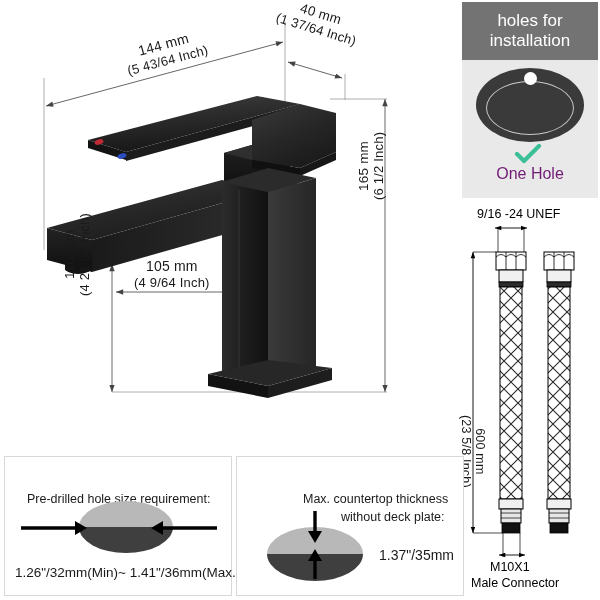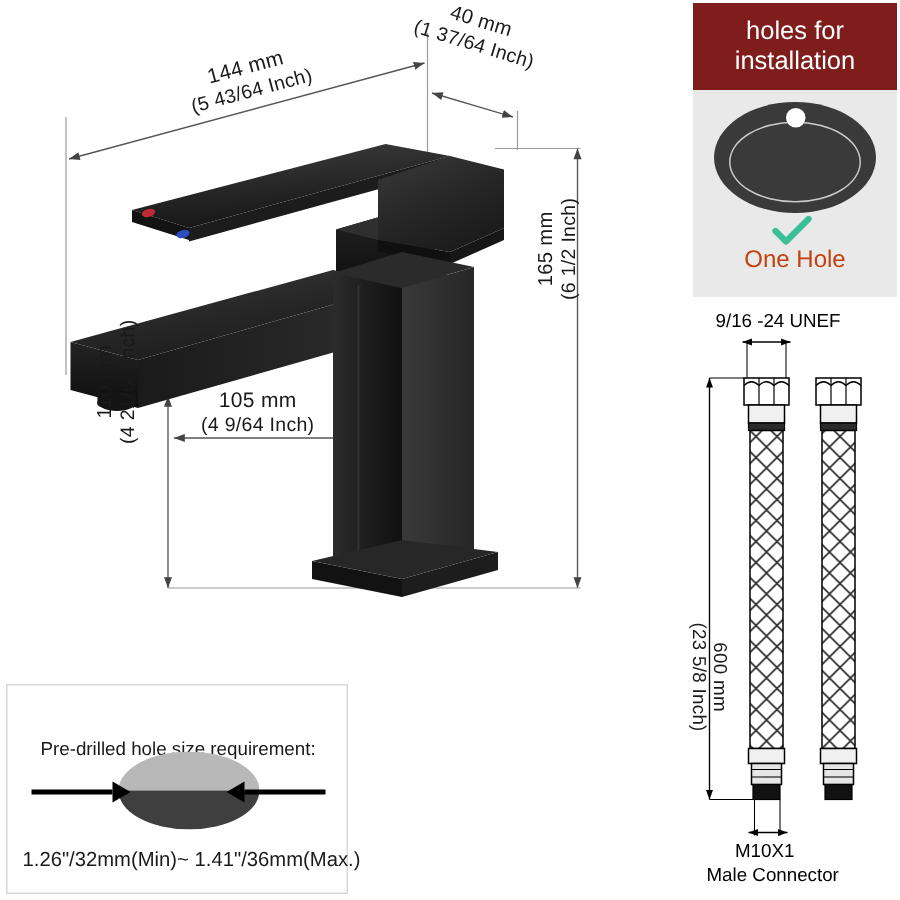--- a/index.html
+++ b/index.html
@@ -37,21 +37,21 @@
     position: absolute;
     left: 462px; top: 2px;
     width: 136px; height: 196px;
     background: #e9e9e9;
     box-sizing: border-box;
   }
   #install-header {
     position: absolute;
     left: 0; top: 0;
     width: 136px; height: 58px;
-    background: #7f1d1d;
+    background: #737373;
     color: #ffffff;
     display: flex;
     flex-direction: column;
     align-items: center;
     justify-content: center;
     font-size: 17px;
     line-height: 20px;
     font-family: "Liberation Sans", sans-serif;
   }
   #install-header span { display:block; }
@@ -86,21 +86,21 @@
     position: absolute;
     left: 52px; top: 142px;
     width: 28px; height: 20px;
   }
   #one-hole-label {
     position: absolute;
     left: 0; top: 163px;
     width: 136px;
     text-align: center;
     font-size: 16px;
-    color: #c2410c;
+    color: #701a75;
     font-family: "Liberation Sans", sans-serif;
   }
 
   
   #hose-area { position: absolute; left: 455px; top: 200px; width: 145px; height: 400px; }
 
   
   #panel-hole {
     left: 4px; top: 456px;
     width: 228px; height: 140px;
@@ -375,14 +375,32 @@
     <svg style="position:absolute; left:14px; top:60px;" width="200" height="22">
       <line x1="2" y1="11" x2="56" y2="11" stroke="#000000" stroke-width="3.4"></line>
       <path d="M56,4 L68,11 L56,18 z" fill="#000000"></path>
       <line x1="198" y1="11" x2="144" y2="11" stroke="#000000" stroke-width="3.4"></line>
       <path d="M144,4 L132,11 L144,18 z" fill="#000000"></path>
     </svg>
 
     <div class="meas-text" style="left:10px; top:108px; font-size:13.5px;">1.26"/32mm(Min)~ 1.41"/36mm(Max.)</div>
   </div>
 
+  <div class="panel" id="panel-thick">
+    <div class="panel-title" style="left:66px; top:14px;">Max. countertop thickness</div>
+    <div class="panel-title" style="left:104px; top:32px;">without deck plate:</div>
+
+    <div class="ellipse-flat" style="left:30px; top:70px; width:96px; height:54px;">
+      <div class="ellipse-top-half"></div>
+      <div class="ellipse-bot-half"></div>
+    </div>
+
+    <svg style="position:absolute; left:66px; top:52px;" width="24" height="72">
+      <line x1="12" y1="2" x2="12" y2="22" stroke="#000000" stroke-width="3.4"></line>
+      <path d="M5,22 L12,34 L19,22 z" fill="#000000"></path>
+      <line x1="12" y1="70" x2="12" y2="52" stroke="#000000" stroke-width="3.4"></line>
+      <path d="M5,52 L12,40 L19,52 z" fill="#000000"></path>
+    </svg>
+
+    <div class="meas-text" style="left:142px; top:90px; font-size:14px;">1.37"/35mm</div>
+  </div>
 
 </div>
 
 </body></html>

